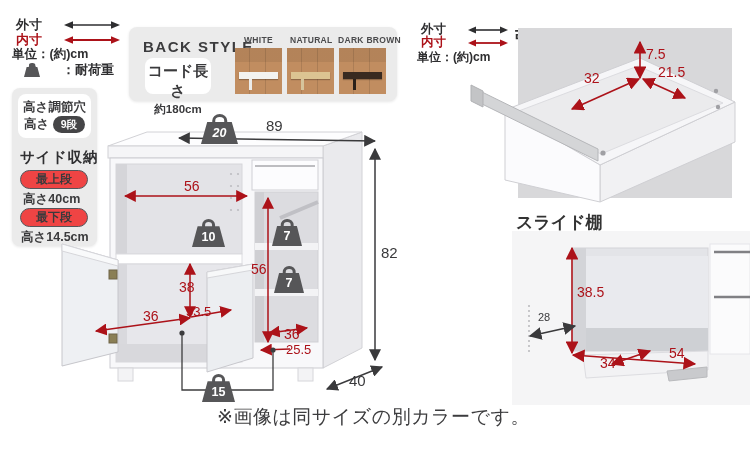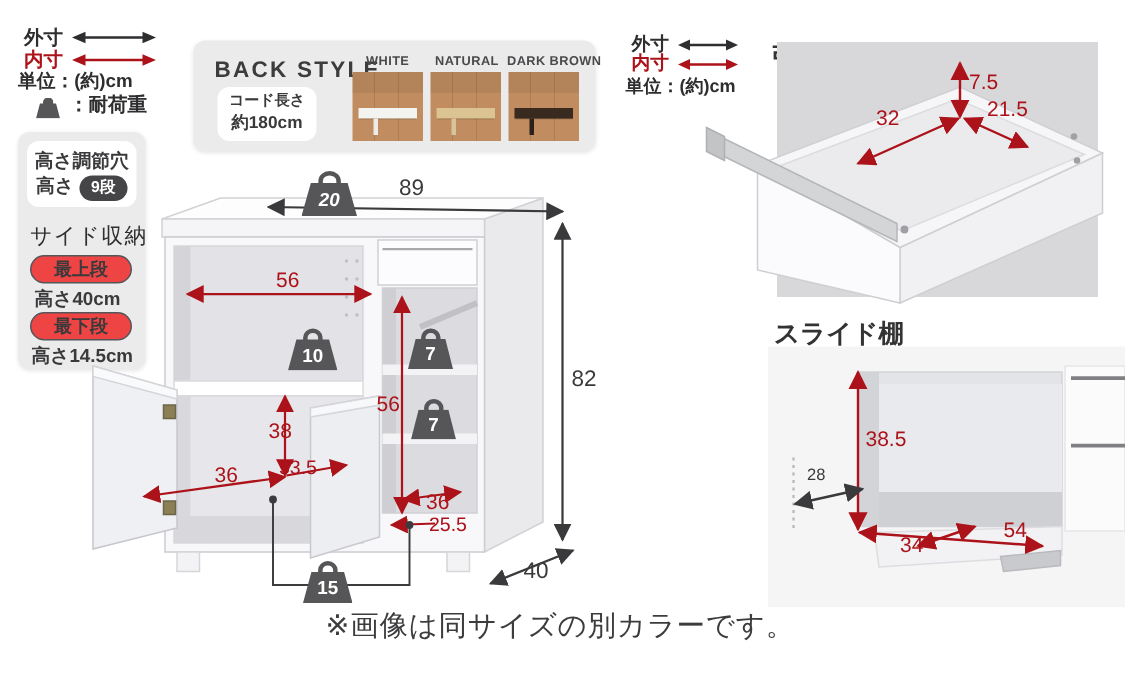--- a/index.html
+++ b/index.html
@@ -1,32 +1,32 @@
 <!DOCTYPE html>
 <html><head>
 <meta charset="utf-8">
 <style>
   html,body{margin:0;padding:0;background:#fff;}
   #stage{position:relative;width:750px;height:450px;background:#fff;overflow:hidden;
          font-family:"Liberation Sans","DejaVu Sans",sans-serif;color:#3a3a3c;}
   .abs{position:absolute;}
   
-  .leg-row{position:absolute;display:flex;align-items:center;gap:6px;}
+  .leg-row{position:absolute;display:flex;align-items:center;gap:22px;}
   .leg-txt{font-size:13px;font-weight:bold;color:#2e2e30;}
   .leg-txt.red{color:#ac1219;}
   .leg-unit{position:absolute;font-size:12.5px;font-weight:bold;color:#2e2e30;}
   
   .panel{position:absolute;background:#ebebeb;border-radius:8px;box-shadow:0 1px 3px rgba(0,0,0,.10);}
   .white-card{position:absolute;background:#fff;border-radius:8px;text-align:center;}
   .jp-s{font-size:12.5px;font-weight:bold;color:#3a3a3c;line-height:1.35;}
   .badge-dark{display:inline-block;background:#454547;color:#fff;border-radius:9px;
               font-size:10.5px;font-weight:bold;padding:1px 8px 2px;}
   .pill{position:absolute;border:1.6px solid #55555a;border-radius:11px;background:#ef4444;
         font-size:12px;font-weight:bold;color:#3a3a3c;text-align:center;line-height:17px;}
-  .side-title{position:absolute;font-size:14.5px;font-weight:normal;color:#2f2f31;letter-spacing:1px;}
+  .side-title{position:absolute;font-size:14.5px;font-weight:bold;color:#2f2f31;letter-spacing:1px;}
   
   .bs-title{position:absolute;font-size:15px;font-weight:bold;letter-spacing:1.5px;color:#3c3c3e;}
   .swatch-label{position:absolute;font-size:8.5px;font-weight:bold;color:#4a4a4c;letter-spacing:.3px;}
   .swatch{position:absolute;width:47px;height:46px;background:#c18d60;
           background-image:linear-gradient(180deg,rgba(0,0,0,.07) 0 30%,rgba(0,0,0,0) 30%),
           linear-gradient(90deg,rgba(0,0,0,0) 30%,rgba(0,0,0,.13) 31%,rgba(0,0,0,0) 32.5%,rgba(0,0,0,0) 64%,rgba(0,0,0,.13) 65%,rgba(0,0,0,0) 66.5%);}
   .swatch .strip{position:absolute;left:4px;right:4px;top:24px;height:7px;box-shadow:0 1px 1px rgba(0,0,0,.25);}
   .swatch .cord{position:absolute;left:14px;top:31px;width:2.5px;height:11px;}
   
   .dim-r{position:absolute;font-size:14px;color:#ac1219;}
@@ -59,21 +59,21 @@
   </div>
   <div class="leg-row" style="left:16px;top:31px;">
     <span class="leg-txt red">内寸</span>
     <svg width="56" height="10">
       <line x1="7" y1="5" x2="49" y2="5" stroke="#ac1219" stroke-width="1.8"></line>
       <polygon points="0,5 9,1.2 9,8.8" fill="#ac1219"></polygon>
         <polygon points="56,5 47,1.2 47,8.8" fill="#ac1219"></polygon>
     </svg>
   </div>
   <span class="leg-unit" style="left:12px;top:46px;">単位：(約)cm</span>
-  <div class="leg-row" style="left:24px;top:61px;align-items:flex-end;">
+  <div class="leg-row" style="left:24px;top:61px;">
     <span class="mini-weight">
       <span class="w-handle"></span>
       <span class="w-body"></span>
     </span>
     <span class="leg-txt">：耐荷重</span>
   </div>
 
   <div class="panel" style="left:12px;top:88px;width:85px;height:158px;"></div>
   <div class="white-card" style="left:18px;top:94px;width:73px;height:44px;">
     <div class="jp-s" style="margin-top:5px;">高さ調節穴</div>
@@ -84,21 +84,21 @@
   </div>
   <span class="side-title" style="left:20px;top:148px;">サイド収納</span>
   <span class="pill" style="left:20px;top:170px;width:66px;">最上段</span>
   <span class="jp-s abs" style="left:23px;top:191px;">高さ40cm</span>
   <span class="pill" style="left:20px;top:208px;width:66px;">最下段</span>
   <span class="jp-s abs" style="left:21px;top:229px;">高さ14.5cm</span>
 
   <div class="panel" style="left:129px;top:27px;width:268px;height:74px;"></div>
   <span class="bs-title" style="left:143px;top:38px;">BACK STYLE</span>
   <div class="white-card" style="left:145px;top:58px;width:66px;height:36px;">
-    <div class="jp-s" style="margin-top:3px;font-size:10px;">コード長さ</div>
+    <div class="jp-s" style="margin-top:3px;font-size:15px;">コード長さ</div>
     <div class="jp-s" style="font-size:11.5px;">約180cm</div>
   </div>
   <span class="swatch-label" style="left:244px;top:35px;">WHITE</span>
   <span class="swatch-label" style="left:290px;top:35px;">NATURAL</span>
   <span class="swatch-label" style="left:338px;top:35px;">DARK BROWN</span>
   <div class="swatch" style="left:235px;top:48px;">
     <span class="strip" style="background: rgb(243, 243, 240);"></span>
     <span class="cord" style="background: rgb(236, 236, 234);"></span>
   </div>
   <div class="swatch" style="left:287px;top:48px;">

